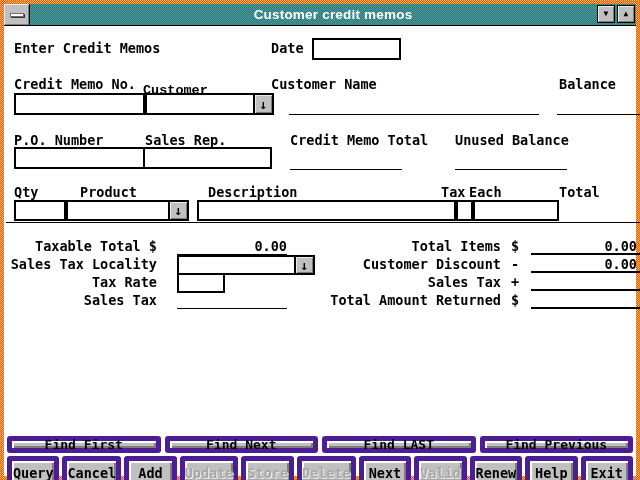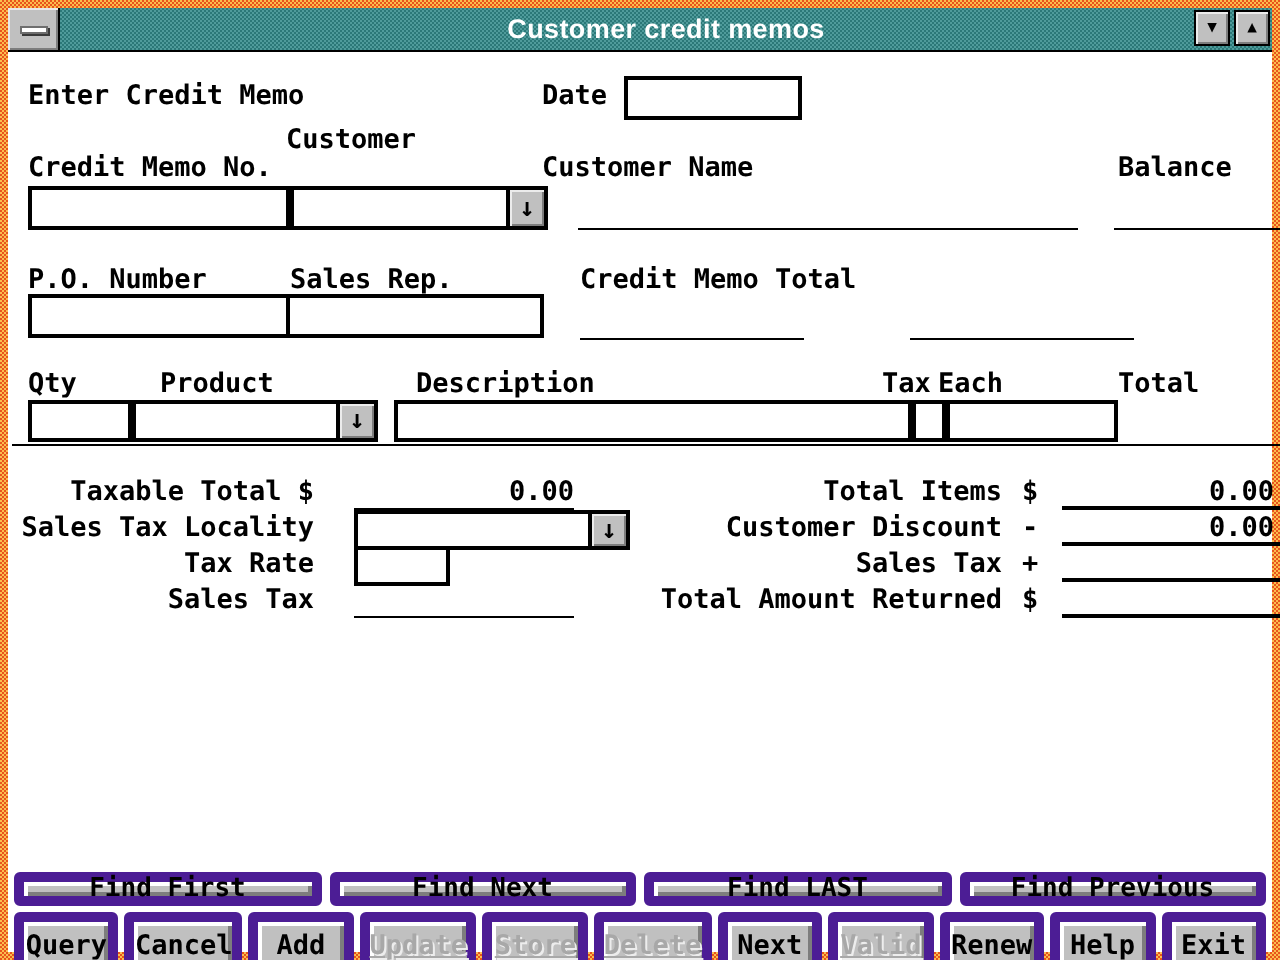--- a/index.html
+++ b/index.html
@@ -84,42 +84,43 @@
           </div>
         <div class="tb-btn">
             <span>▲</span>
           </div>
       </div>
     </div>
   </div>
 
   <div class="content">
 
-    <span class="lbl" style="left:10px; top:15px;">Enter Credit Memo</span>
+    <span class="lbl" style="left:10px; top:15px;">Enter Credit Memos</span>
     <span class="lbl" style="left:267px; top:15px;">Date</span>
     <div class="box" style="left:308px; top:12px; width:89px; height:22px;"></div>
 
     <span class="lbl" style="left:10px; top:51px;text-align:right;">Credit Memo No.</span>
-    <span class="lbl" style="left:139px; top:37px;">Customer</span>
+    <span class="lbl" style="left:139px; top:57px;font-family:Liberation Mono, monospace;">Customer</span>
     <span class="lbl" style="left:267px; top:51px;">Customer Name</span>
     <span class="lbl" style="left:555px; top:51px;">Balance</span>
 
     <div class="box" style="left:10px; top:67px; width:131px; height:22px;"></div>
     <div class="box" style="left:141px; top:67px; width:129px; height:22px;">
       <span></span>
       <div class="combo-arrow">
           <span>↓</span>
         </div>
     </div>
     <div class="uline" style="left:285px; top:71px; width:250px; height:17px;"></div>
     <div class="uline" style="left:553px; top:71px; width:84px; height:17px;"></div>
 
     <span class="lbl" style="left:10px; top:107px;">P.O. Number</span>
     <span class="lbl" style="left:141px; top:107px;">Sales Rep.</span>
     <span class="lbl" style="left:286px; top:107px;">Credit Memo Total</span>
+    <span class="lbl" style="left:451px; top:107px;">Unused Balance</span>
 
     <div class="box" style="left:10px; top:121px; width:131px; height:22px;"></div>
     <div class="box" style="left:139px; top:121px; width:129px; height:22px;"></div>
     <div class="uline" style="left:286px; top:126px; width:112px; height:17px;"></div>
     <div class="uline" style="left:451px; top:126px; width:112px; height:17px;"></div>
 
     <span class="lbl" style="left:10px; top:159px;">Qty</span>
     <span class="lbl" style="left:76px; top:159px;">Product</span>
     <span class="lbl" style="left:204px; top:159px;">Description</span>
     <span class="lbl" style="left:437px; top:159px;">Tax</span>

